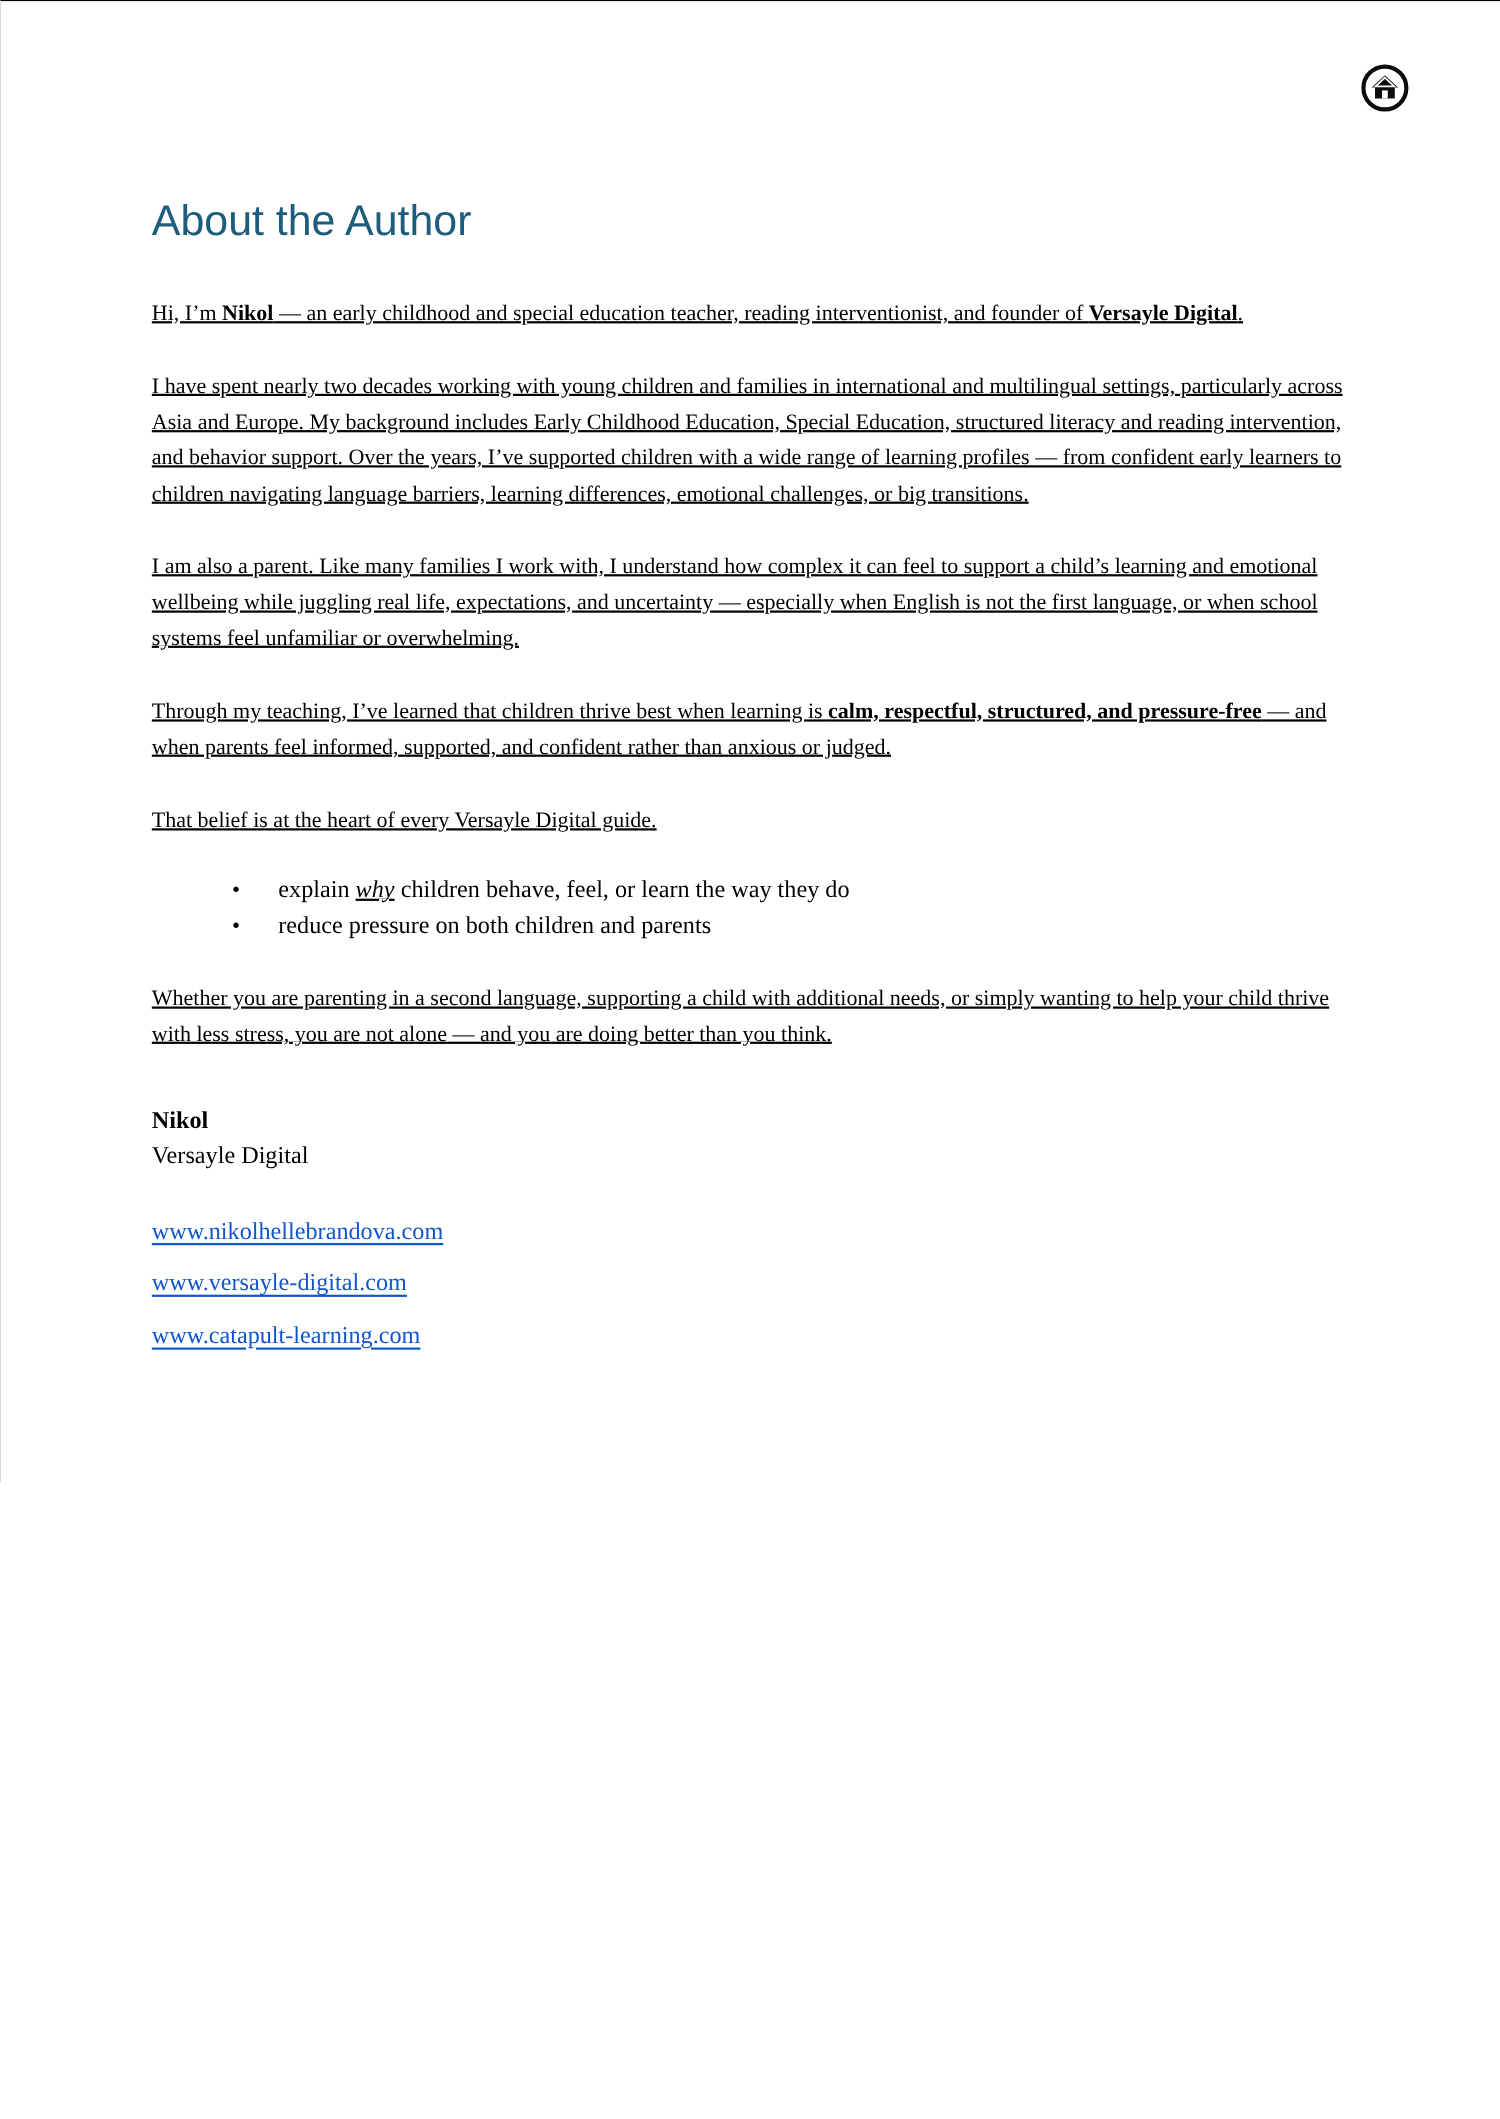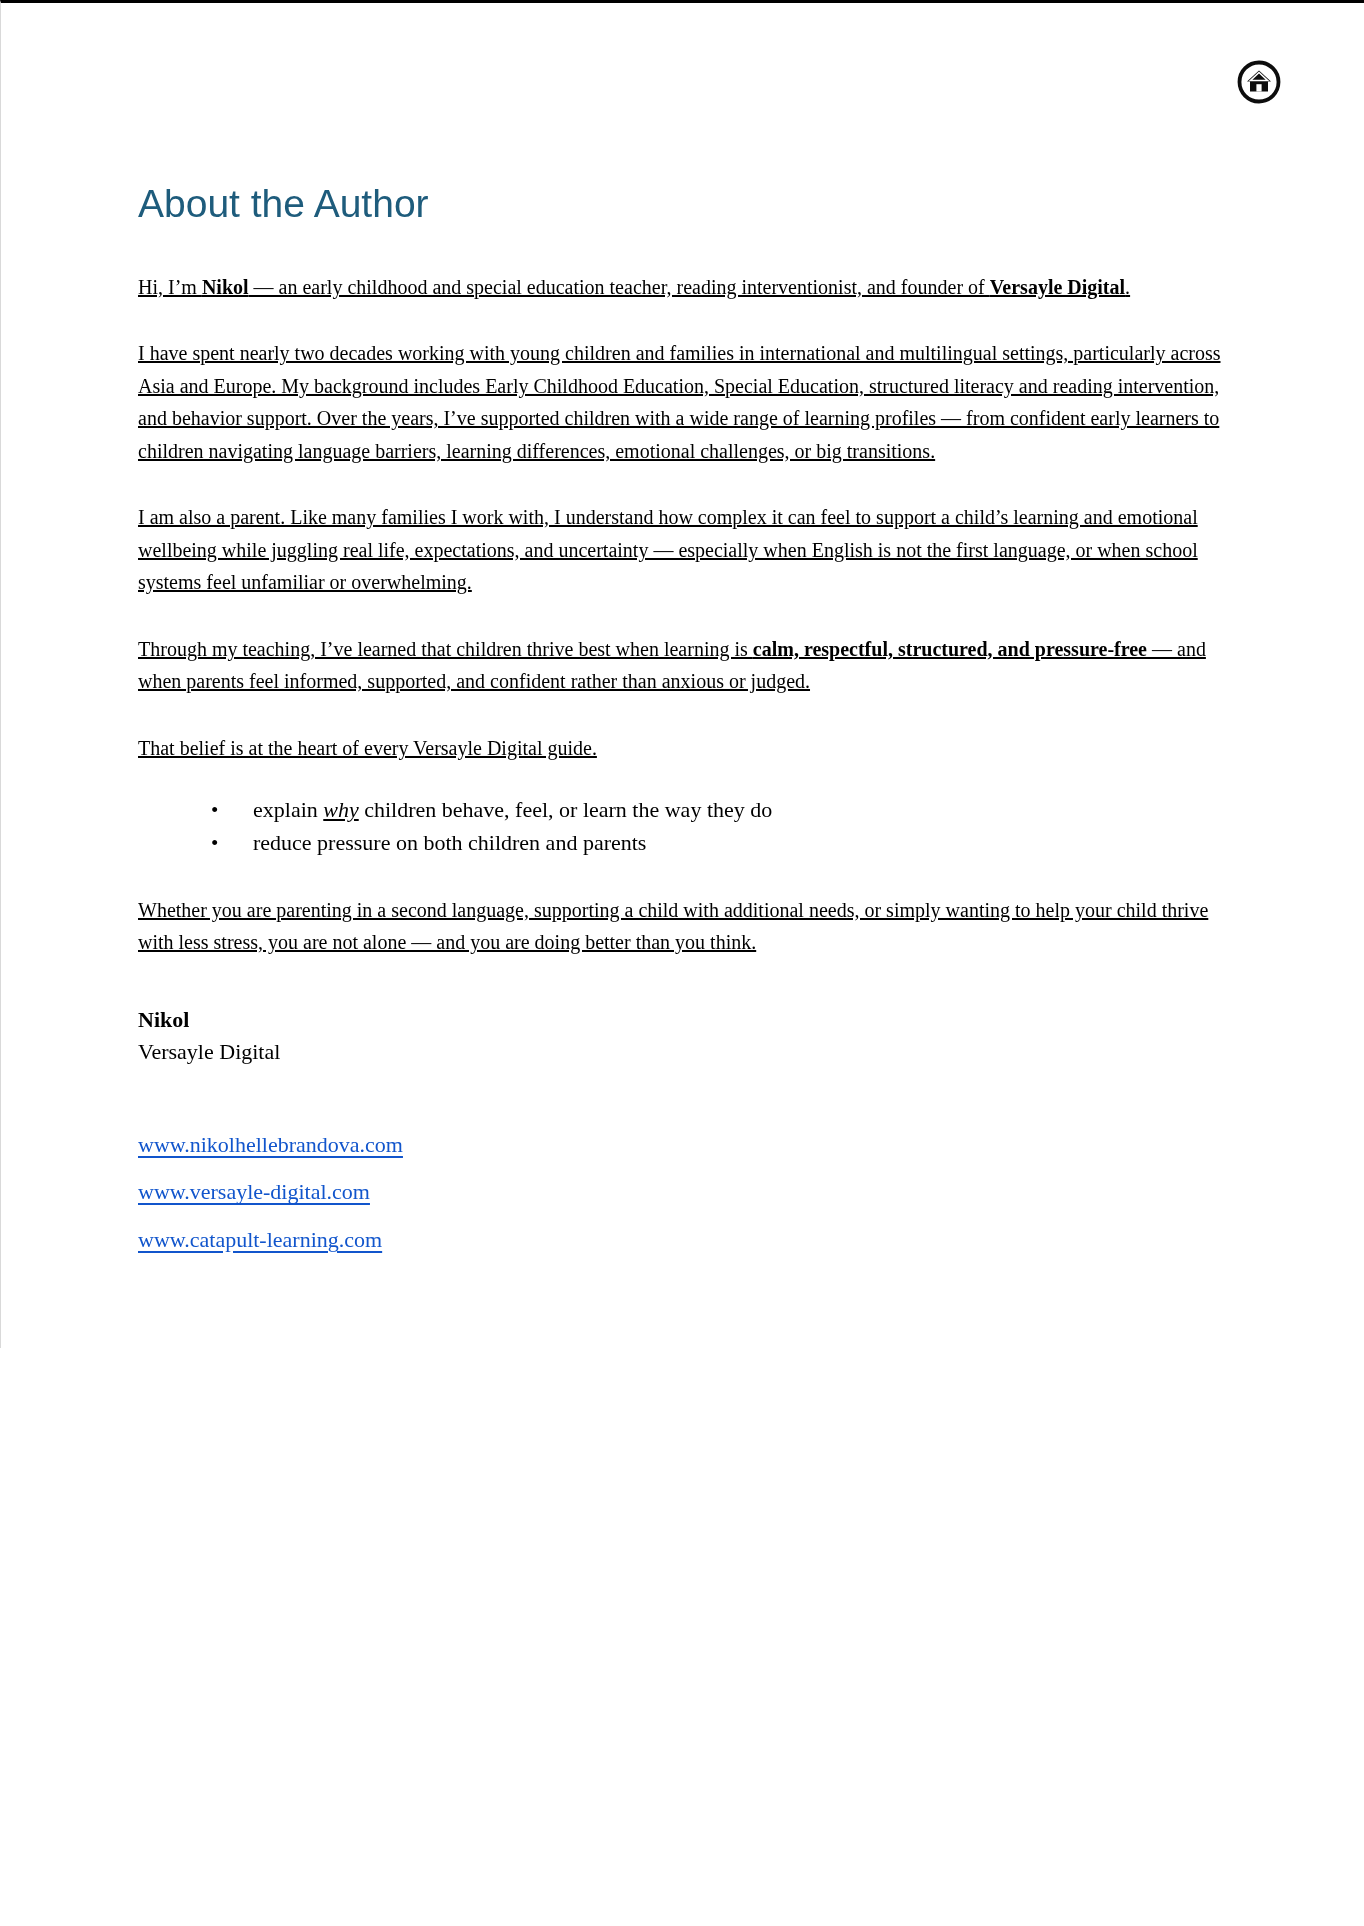--- a/index.html
+++ b/index.html
@@ -7,21 +7,21 @@
     --link: #1155cc;
     --ink: #000000;
   }
   * { box-sizing: border-box; }
   html, body { margin: 0; padding: 0; background: #ffffff; }
   .page {
     position: relative;
     width: 1364px;
     height: 1348px;
     background: #ffffff;
-    border-top: 3px solid #000000;
+    border-top: 1px solid #000000;
     border-left: 1px solid #d9d9d9;
     font-family: "Liberation Serif", serif;
     color: var(--ink);
     overflow: hidden;
   }
   .home-btn {
     position: absolute;
     top: 56px;
     left: 1235px;
     width: 46px;
@@ -71,21 +71,21 @@
     left: 0;
     top: 0;
     font-size: 21px;
   }
   .signature {
     margin-top: 45px;
     font-size: 22px;
     line-height: 32.5px;
   }
   .sig-name { font-weight: bold; }
-  .links { margin-top: 60px; }
+  .links { margin-top: 36px; }
   .links a {
     display: table;
     font-size: 22px;
     line-height: 32.5px;
     color: var(--link);
     text-decoration: underline;
     text-underline-offset: 4px;
     margin: 0 0 15px 0;
   }
 </style>

